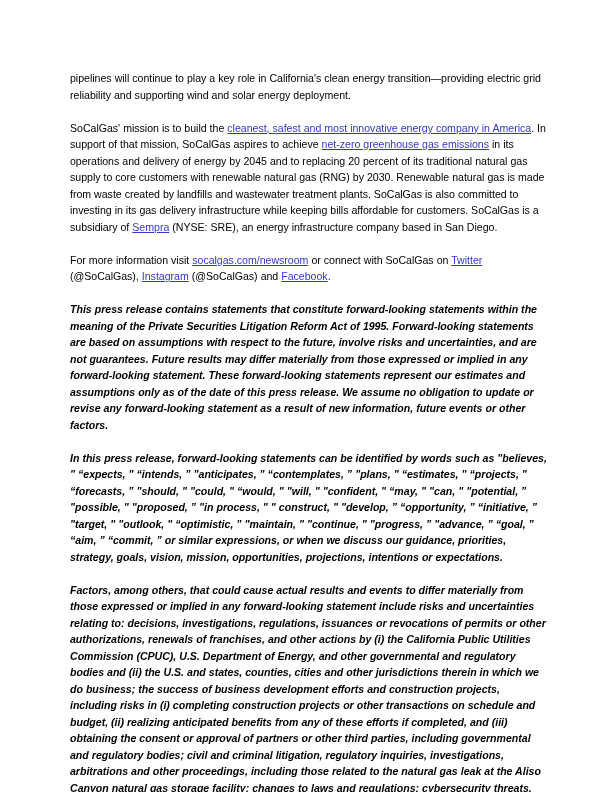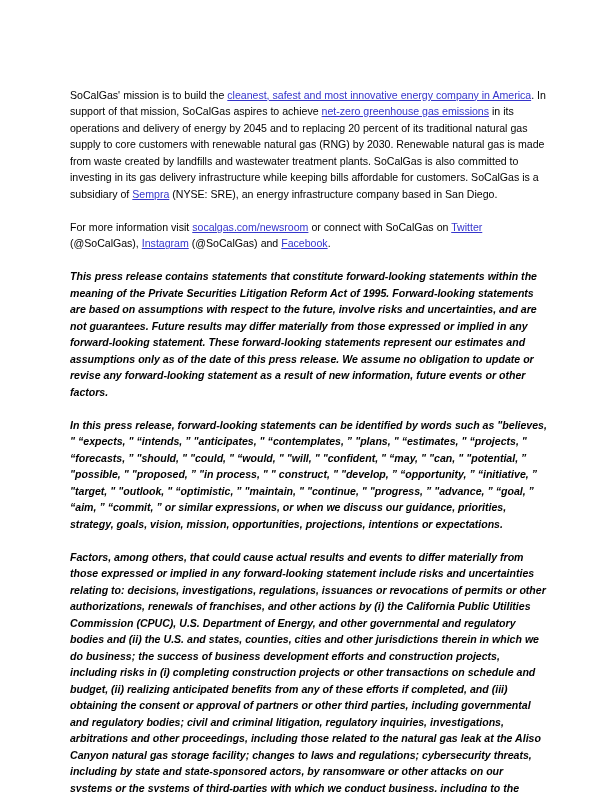--- a/index.html
+++ b/index.html
@@ -50,19 +50,20 @@
     color: #3535CC;
     text-decoration: underline;
     margin-top: 36px;
   }
 </style>
 </head>
 <body>
 
 <div id="page">
   <div id="content">
+      <p class="body"><span>pipelines will continue to play a key role in California's clean energy transition—providing electric grid reliability and supporting wind and solar energy deployment.</span></p>
       <p class="body gap"><span>SoCalGas' mission is to build the </span><a class="link" href="#" style="color: rgb(53, 53, 204);">cleanest, safest and most innovative energy company in America</a><span>. In support of that mission, SoCalGas aspires to achieve </span><a class="link" href="#" style="color: rgb(53, 53, 204);">net-zero greenhouse gas emissions</a><span> in its operations and delivery of energy by 2045 and to replacing 20 percent of its traditional natural gas supply to core customers with renewable natural gas (RNG) by 2030. Renewable natural gas is made from waste created by landfills and wastewater treatment plants. SoCalGas is also committed to investing in its gas delivery infrastructure while keeping bills affordable for customers. SoCalGas is a subsidiary of </span><a class="link" href="#" style="color: rgb(53, 53, 204);">Sempra</a><span> (NYSE: SRE), an energy infrastructure company based in San Diego.</span></p>
       <p class="body gap"><span>For more information visit </span><a class="link" href="#" style="color: rgb(53, 53, 204);">socalgas.com/newsroom</a><span> or connect with SoCalGas on </span><a class="link" href="#" style="color: rgb(53, 53, 204);">Twitter</a><span> (@SoCalGas), </span><a class="link" href="#" style="color: rgb(53, 53, 204);">Instagram</a><span> (@SoCalGas) and </span><a class="link" href="#" style="color: rgb(53, 53, 204);">Facebook</a><span>.</span></p>
       <p class="legal gap"><span>This press release contains statements that constitute forward-looking statements within the meaning of the Private Securities Litigation Reform Act of 1995. Forward-looking statements are based on assumptions with respect to the future, involve risks and uncertainties, and are not guarantees. Future results may differ materially from those expressed or implied in any forward-looking statement. These forward-looking statements represent our estimates and assumptions only as of the date of this press release. We assume no obligation to update or revise any forward-looking statement as a result of new information, future events or other factors.</span></p>
       <p class="legal gap"><span>In this press release, forward-looking statements can be identified by words such as "believes, " “expects, " “intends, ” "anticipates, " “contemplates, ” "plans, " “estimates, " “projects, " “forecasts, ” "should, " "could, " “would, " "will, " "confident, " “may, " "can, " "potential, ” "possible, " "proposed, ” "in process, " " construct, " "develop, ” “opportunity, ” “initiative, ” "target, " "outlook, " “optimistic, ” "maintain, " "continue, " "progress, ” "advance, ” “goal, ” “aim, ” “commit, ” or similar expressions, or when we discuss our guidance, priorities, strategy, goals, vision, mission, opportunities, projections, intentions or expectations.</span></p>
       <p class="legal gap"><span>Factors, among others, that could cause actual results and events to differ materially from those expressed or implied in any forward-looking statement include risks and uncertainties relating to: decisions, investigations, regulations, issuances or revocations of permits or other authorizations, renewals of franchises, and other actions by (i) the California Public Utilities Commission (CPUC), U.S. Department of Energy, and other governmental and regulatory bodies and (ii) the U.S. and states, counties, cities and other jurisdictions therein in which we do business; the success of business development efforts and construction projects, including risks in (i) completing construction projects or other transactions on schedule and budget, (ii) realizing anticipated benefits from any of these efforts if completed, and (iii) obtaining the consent or approval of partners or other third parties, including governmental and regulatory bodies; civil and criminal litigation, regulatory inquiries, investigations, arbitrations and other proceedings, including those related to the natural gas leak at the Aliso Canyon natural gas storage facility; changes to laws and regulations; cybersecurity threats, including by state and state-sponsored actors, by ransomware or other attacks on our systems or the systems of third-parties with which we conduct business, including to the energy grid or other energy infrastructure, all of which have become more pronounced due to recent geopolitical events, such as the war in Ukraine; failure of our counterparties to honor their contracts and commitments; our ability to borrow money on favorable terms or otherwise and meet our debt service obligations, including due to (i) actions by credit rating agencies to downgrade our credit ratings or place those ratings on negative outlook and (ii) rising</span></p>
     </div>
 </div>
 
 </body></html>

